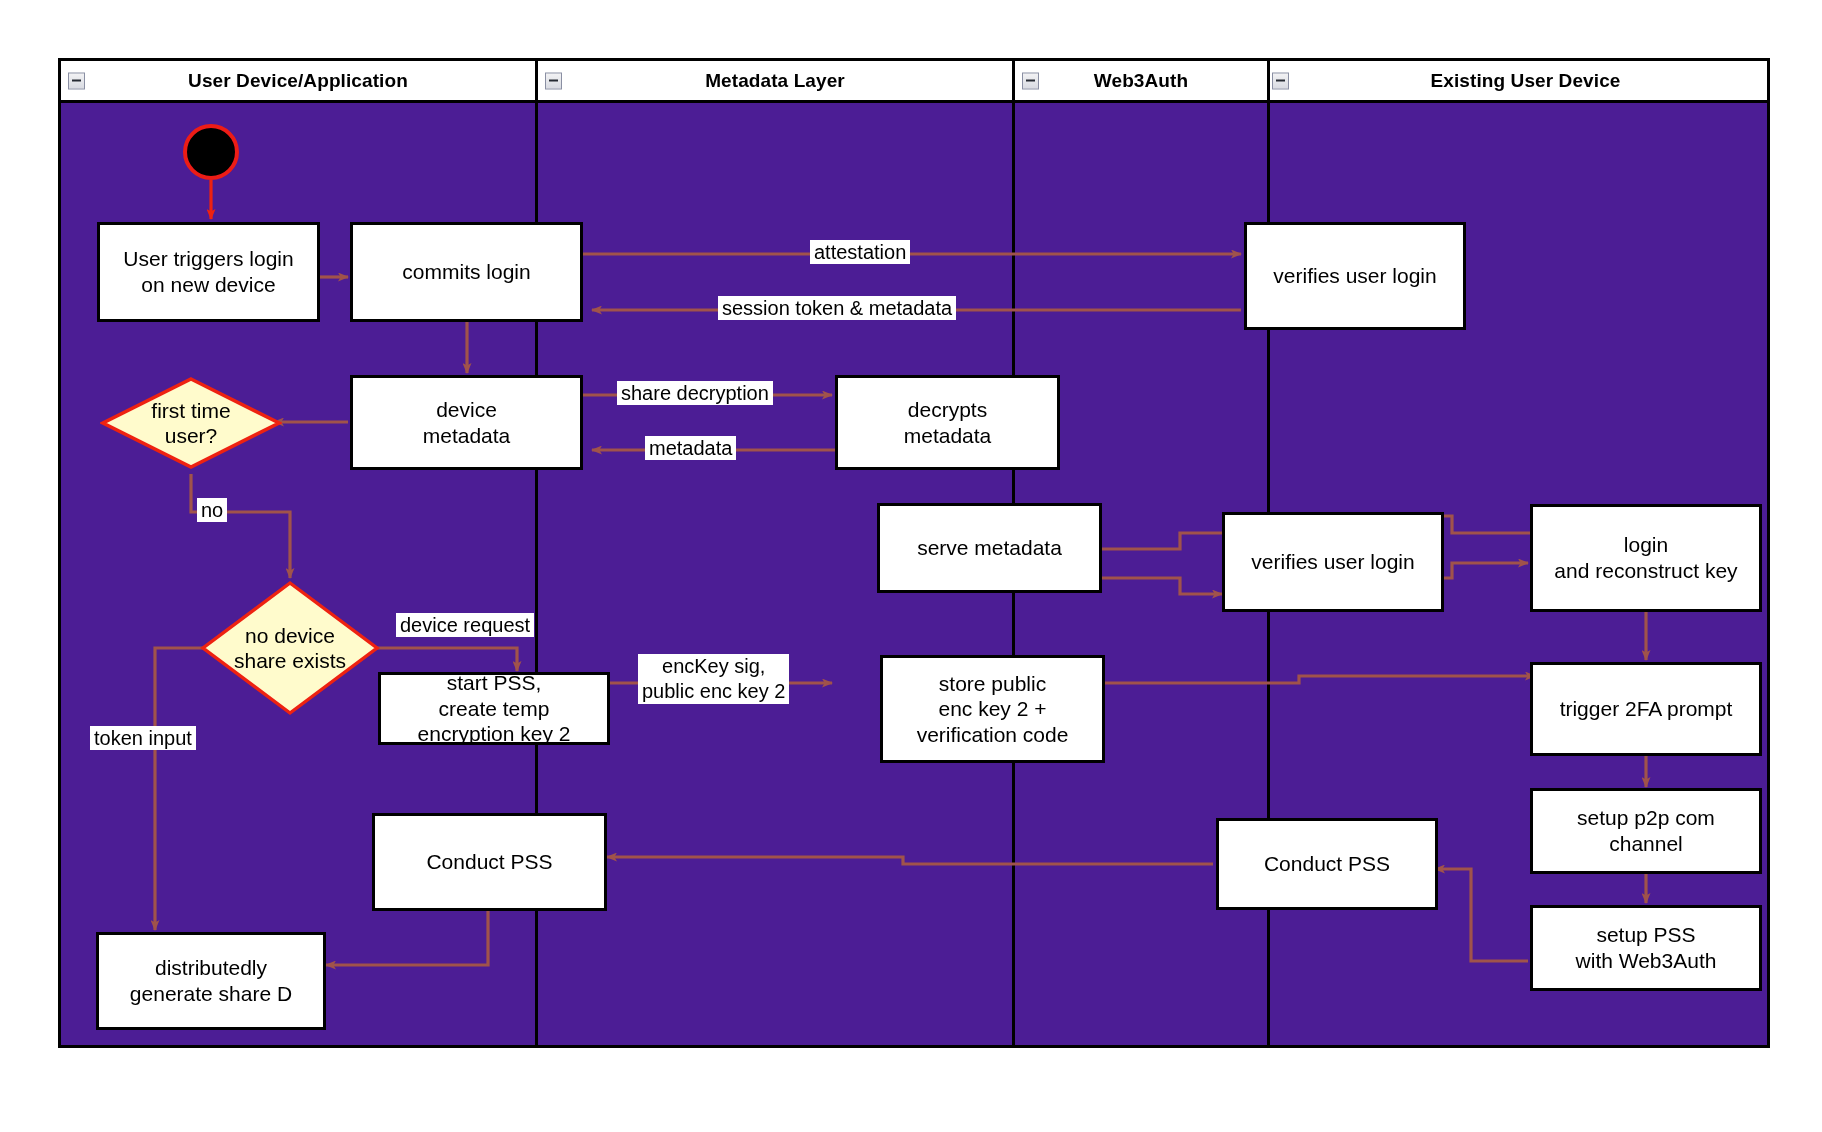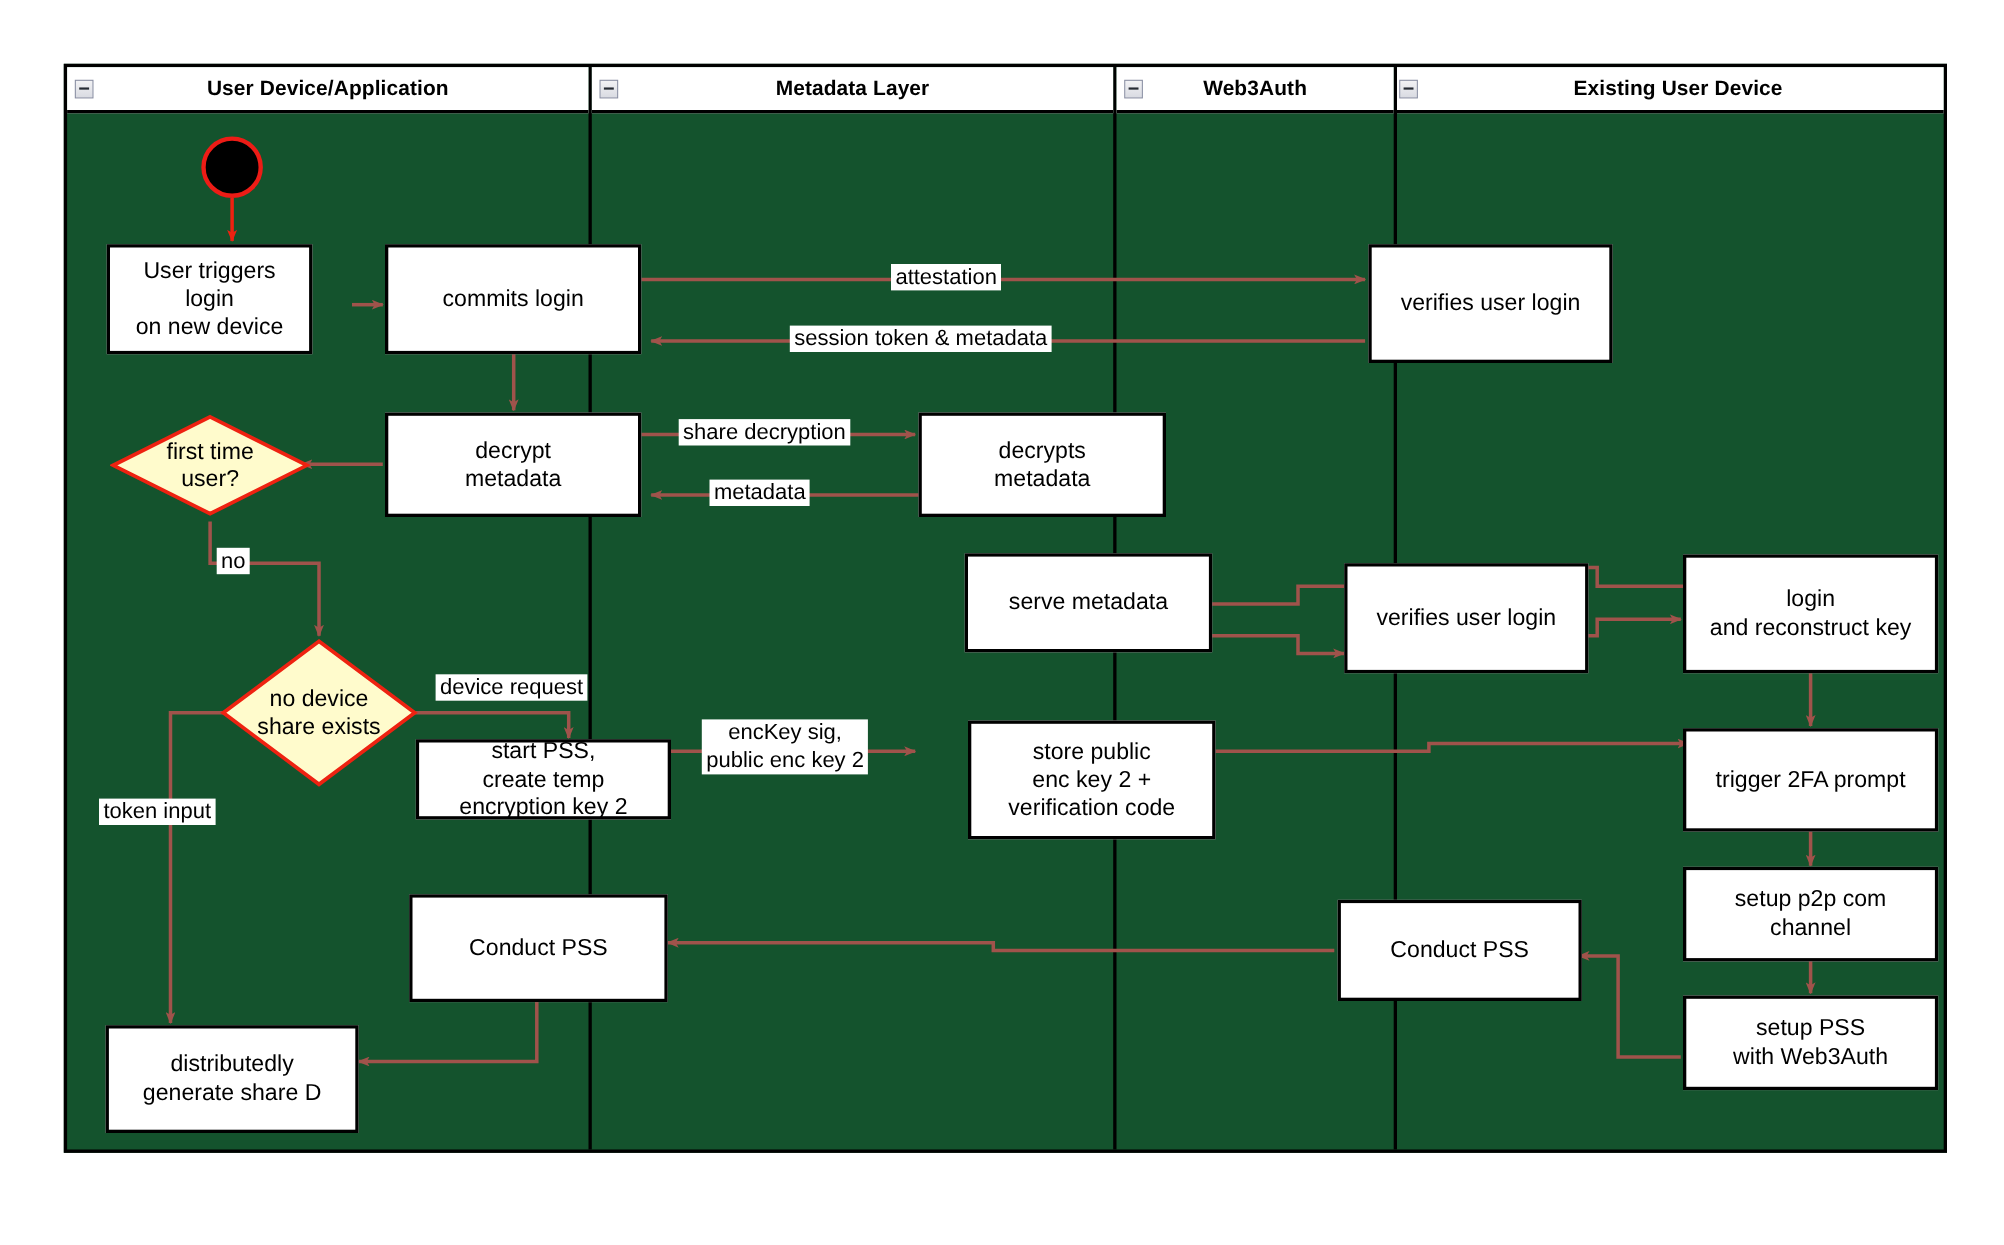--- a/index.html
+++ b/index.html
@@ -10,21 +10,21 @@
     position:relative;
     overflow:hidden;
   }
   #canvas{position:absolute;left:0;top:0;width:1822px;height:1132px;}
 
   
   .pool{
     position:absolute;
     border:3px solid #000;
     box-sizing:border-box;
-    background:#14532d;
+    background:#4c1d95;
   }
   .lane{
     position:absolute;
     top:0;bottom:0;
     box-sizing:border-box;
     border-right:3px solid #000;
   }
   .lane.last{border-right:none;}
   .lane-header{
     position:absolute;
@@ -214,26 +214,26 @@
       <path d="M1528,961 L1471,961 L1471,869 L1435,869" marker-end="url(#ah)"></path>
 
       <path d="M1213,864 L903,864 L903,857 L607,857" marker-end="url(#ah)"></path>
 
       <path d="M488,911 L488,965 L326,965" marker-end="url(#ah)"></path>
     </g>
   </svg>
 
   <div class="start-node" style="left:183px;top:124px;"></div>
 
-  <div class="node" style="left:97px;top:222px;width:187px;height:100px;">User triggers login
+  <div class="node" style="left:97px;top:222px;width:223px;height:100px;">User triggers login
 on new device</div>
 
   <div class="node" style="left:350px;top:222px;width:233px;height:100px;">commits login</div>
 
-  <div class="node" style="left:350px;top:375px;width:233px;height:95px;">decrypt
+  <div class="node" style="left:350px;top:375px;width:233px;height:95px;">device
 metadata</div>
 
   <div class="decision" style="left:200px;top:580px;width:180px;height:136px;">
     <svg width="180" height="136" viewBox="0 0 180 136" xmlns="http://www.w3.org/2000/svg">
       <polygon points="90,3 177,68 90,133 3,68" fill="#fffbcc" stroke="#ee2211" stroke-width="3.4"></polygon>
     </svg>
     <div class="dlabel">no device
 share exists</div>
   </div>
 

